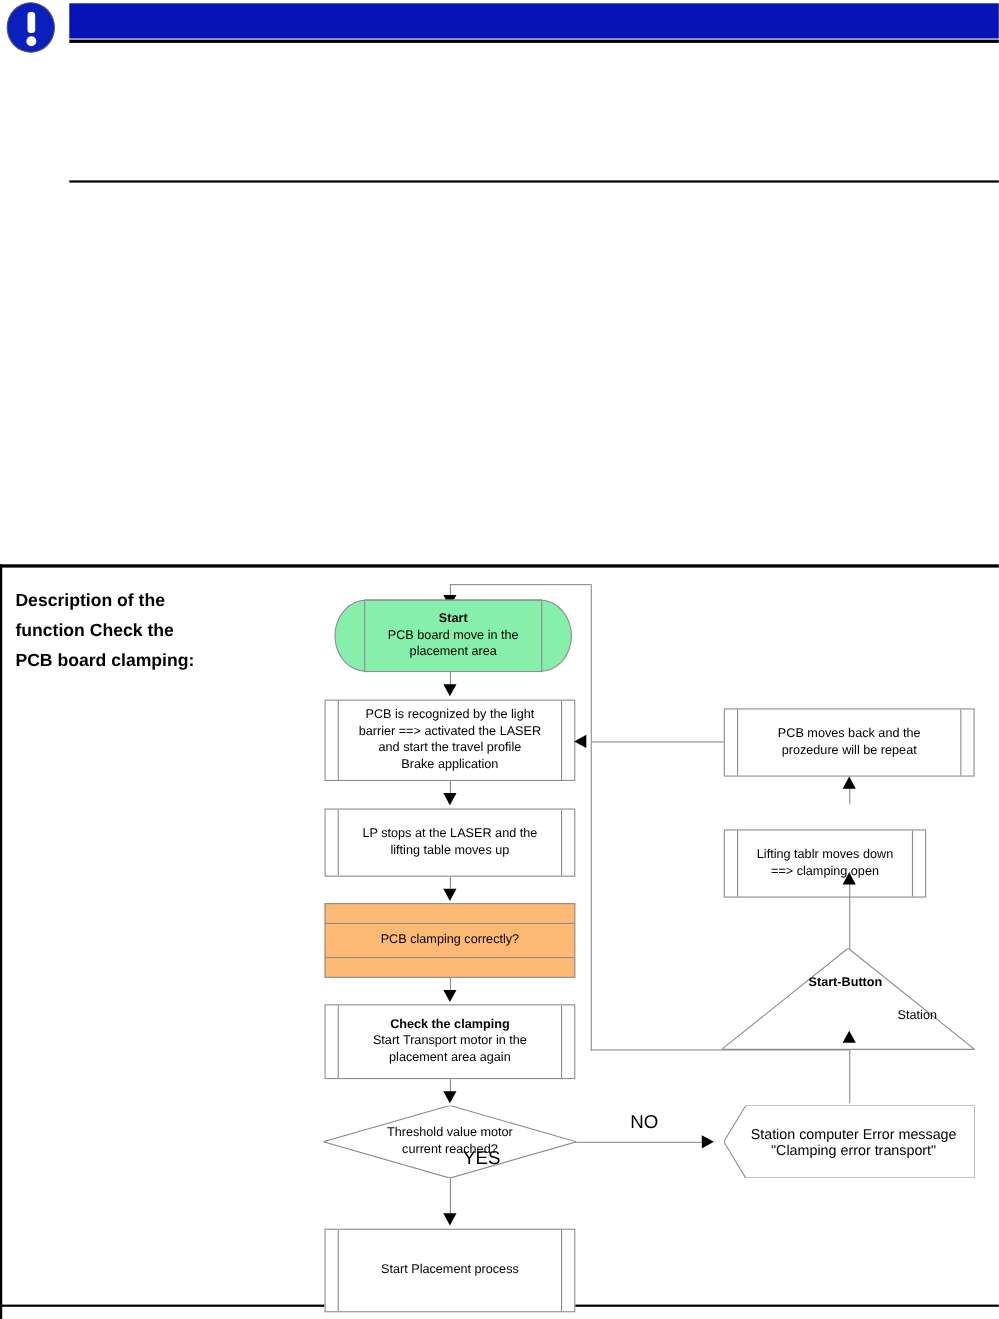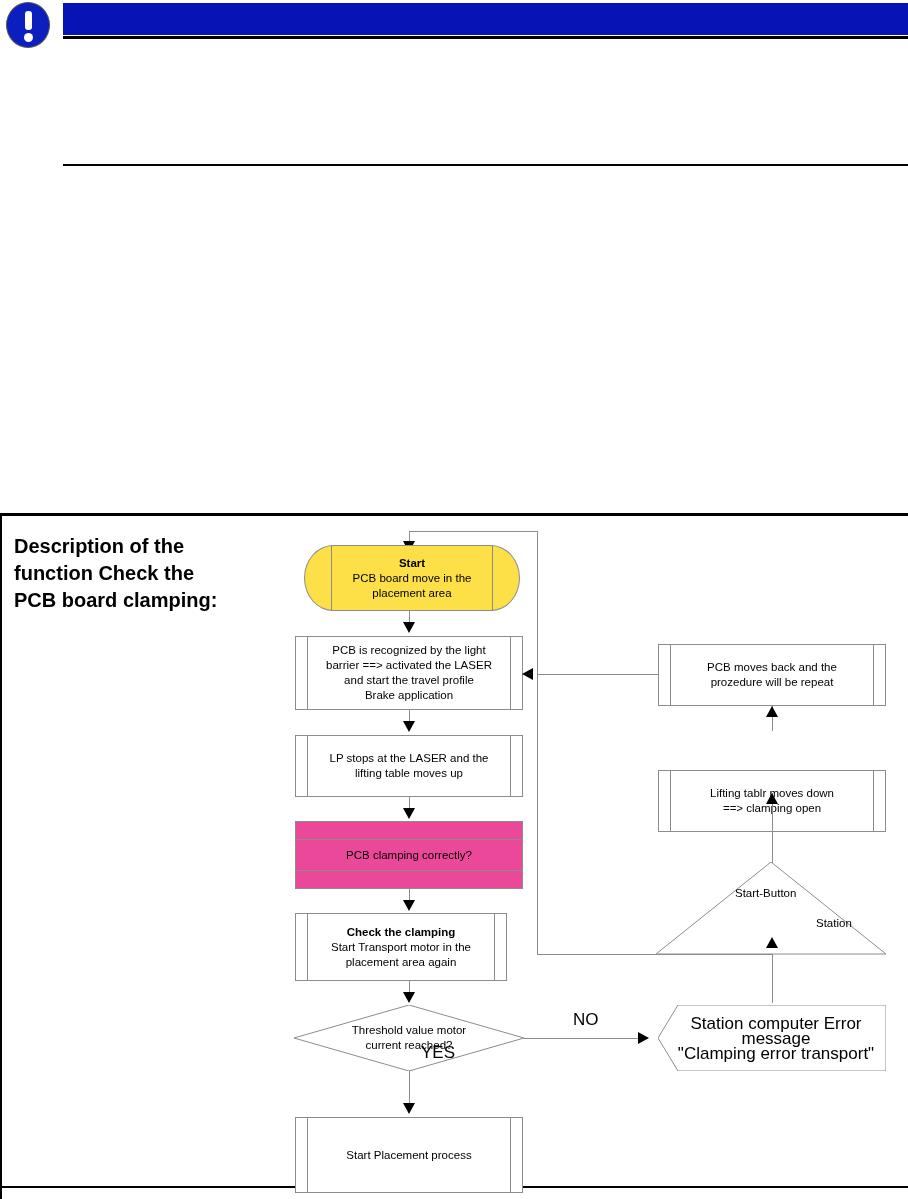--- a/index.html
+++ b/index.html
@@ -49,21 +49,21 @@
     position:absolute;left:0;top:513px;width:908px;height:686px;
     border-top:3px solid #000;border-left:2px solid #000;
     box-sizing:border-box;
   }
   #chart-bottom-rule{
     position:absolute;left:0;top:1186px;width:908px;height:2px;background:#000;
   }
 
   #chart-title{
     position:absolute;left:14px;top:533px;width:260px;
-    font-size:20px;font-weight:bold;line-height:27px;
+    font-size:16px;font-weight:bold;line-height:27px;
     white-space:pre-line;
   }
 
   
   .node{position:absolute;box-sizing:border-box;}
   .node .txt{
     position:absolute;left:0;top:50%;transform:translateY(-50%);
     width:100%;text-align:center;font-size:11.5px;line-height:15px;
     white-space:pre-line;
   }
@@ -72,38 +72,38 @@
   
   .proc{border:1px solid #8c8c8c;background:#fff;}
   .proc::before,.proc::after{
     content:"";position:absolute;top:0;bottom:0;width:0;
     border-left:1px solid #8c8c8c;
   }
   .proc::before{left:11px;}
   .proc::after{right:11px;}
 
   
-  .term{border:1px solid #8c8c8c;border-radius:30px/34px;background:#fde047;}
+  .term{border:1px solid #8c8c8c;border-radius:30px/34px;background:#86efac;}
   .term::before,.term::after{
     content:"";position:absolute;top:-1px;bottom:-1px;width:0;
     border-left:1px solid #8c8c8c;
   }
   .term::before{left:26px;}
   .term::after{right:26px;}
   .term .captop{
     position:absolute;left:26px;right:26px;top:-1px;height:0;
     border-top:1px solid #8c8c8c;
   }
   .term .capbot{
     position:absolute;left:26px;right:26px;bottom:-1px;height:0;
     border-bottom:1px solid #8c8c8c;
   }
 
   
-  .storage{border:1px solid #8c8c8c;background:#ec4899;}
+  .storage{border:1px solid #8c8c8c;background:#fdba74;}
   .storage::before,.storage::after{
     content:"";position:absolute;left:0;right:0;height:0;
     border-top:1px solid #8c8c8c;
   }
   .storage::before{top:17px;}
   .storage::after{bottom:17px;}
 
   
   .diamond{position:absolute;}
   .diamond svg{position:absolute;left:0;top:0;}
@@ -111,21 +111,21 @@
     position:absolute;left:0;top:50%;transform:translateY(-50%);
     width:100%;text-align:center;font-size:11.5px;line-height:15px;
     white-space:pre-line;
   }
 
   
   .display{position:absolute;}
   .display svg{position:absolute;left:0;top:0;}
   .display .txt{
     position:absolute;left:14px;top:50%;transform:translateY(-50%);
-    width:calc(100% - 20px);text-align:center;font-size:17px;line-height:15px;
+    width:calc(100% - 20px);text-align:center;font-size:13px;line-height:15px;
     white-space:pre-line;
   }
 
   
   .triangle{position:absolute;}
   .triangle svg{position:absolute;left:0;top:0;}
 
   
   .ln{position:absolute;background:#8c8c8c;}
   .lnh{height:1px;}
@@ -203,21 +203,21 @@
 <div class="ln lnv" style="left:409px;top:797px;height:18px;"></div>
 <div class="arrow arrow-down" style="left:403px;top:808px;"></div>
 
 <div class="node storage" style="left:295px;top:821px;width:228px;height:68px;">
   <div class="txt">PCB clamping correctly?</div>
 </div>
 
 <div class="ln lnv" style="left:409px;top:889px;height:18px;"></div>
 <div class="arrow arrow-down" style="left:403px;top:900px;"></div>
 
-<div class="node proc" style="left:295px;top:913px;width:212px;height:68px;">
+<div class="node proc" style="left:295px;top:913px;width:228px;height:68px;">
   <div class="txt"><b>Check the clamping</b><br><span>Start  Transport motor in the
 placement area again</span></div>
 </div>
 
 <div class="ln lnv" style="left:409px;top:981px;height:18px;"></div>
 <div class="arrow arrow-down" style="left:403px;top:992px;"></div>
 
 <div class="diamond" style="left:294px;top:1005px;width:230px;height:66px;">
   <svg width="230" height="66">
     <polygon points="115,0 230,33 115,66 0,33" fill="#ffffff" stroke="#8c8c8c" stroke-width="1"></polygon>
@@ -239,34 +239,34 @@
 </div>
 
 <div class="node proc" style="left:658px;top:644px;width:228px;height:62px;padding-left:35px;">
   <div class="txt">PCB moves back and the
 prozedure will be repeat</div>
 </div>
 
 <div class="ln lnv" style="left:772px;top:706px;height:25px;"></div>
 <div class="arrow arrow-up" style="left:766px;top:706px;"></div>
 
-<div class="node proc" style="left:658px;top:770px;width:228px;height:62px;text-decoration:underline;">
+<div class="node proc" style="left:658px;top:754px;width:184px;height:62px;text-decoration:underline;">
   <div class="txt">Lifting tablr moves down
 ==&gt; clamping open</div>
 </div>
 
 <div class="ln lnv" style="left:772px;top:793px;height:70px;"></div>
 <div class="arrow arrow-up" style="left:766px;top:793px;"></div>
 
 <div class="triangle" style="left:656px;top:862px;width:230px;height:93px;">
   <svg width="230" height="93">
     <polygon points="115,0 230,92 0,92" fill="#ffffff" stroke="#8c8c8c" stroke-width="1"></polygon>
   </svg>
 </div>
-<div class="edgelabel" style="left:735px;top:887px;">Start-Button</div>
+<div class="edgelabel" style="left:735px;top:887px;font-weight:bold;">Start-Button</div>
 <div class="edgelabel" style="left:816px;top:917px;">Station</div>
 
 <div class="ln lnv" style="left:772px;top:954px;height:49px;"></div>
 <div class="arrow arrow-up" style="left:766px;top:937px;"></div>
 
 <div class="display" style="left:658px;top:1005px;width:228px;height:66px;">
   <svg width="228" height="66">
     <polygon points="20,0 228,0 228,66 20,66 0,33" fill="#ffffff" stroke="#8c8c8c" stroke-width="1"></polygon>
   </svg>
   <div class="txt">Station computer Error message

